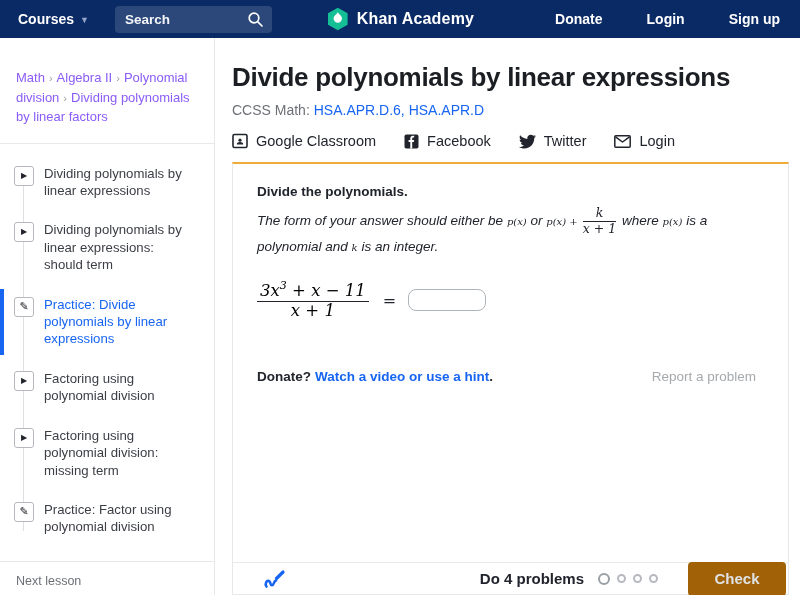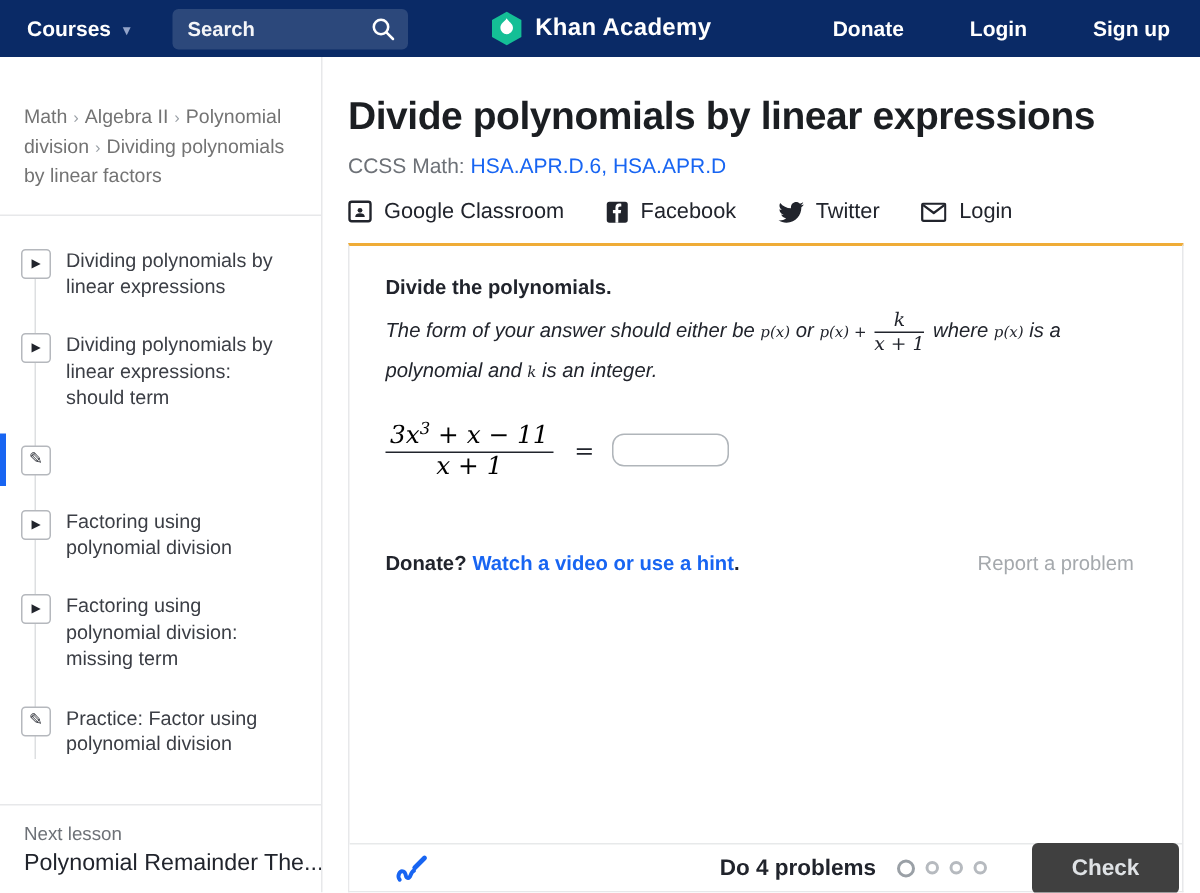--- a/index.html
+++ b/index.html
@@ -25,21 +25,21 @@
   .nav-right { margin-left:auto; margin-right:20px; display:flex; gap:30px; }
   .nav-link { color:#fff; font-size:14px; font-weight:600; text-decoration:none; cursor:pointer;padding-left:14px; }
 
   
   .layout { flex:1; display:flex; min-height:0; }
 
   
   .sidebar { width:215px; flex-shrink:0; border-right:1px solid #e7e8ea; display:flex;
              flex-direction:column; overflow:hidden; }
   .breadcrumb { padding:30px 18px 16px 16px; font-size:13px; line-height:1.5; color:#7b8086; }
-  .crumb { color:#737373; text-decoration:none; cursor:pointer; }
+  .crumb { color:#8b5cf6; text-decoration:none; cursor:pointer; }
   .crumb-sep { color:#9aa0a6; font-size:11px; margin:0 4px; }
   .side-divider { border:none; border-top:1px solid #e7e8ea; }
   .lesson-list { list-style:none; position:relative; padding:10px 0 14px; flex:1; }
   .lesson-list::before { content:""; position:absolute; left:23px; top:24px; bottom:30px;
                          width:1px; background:#dddfe1; }
   .lesson-item { position:relative; display:flex; align-items:flex-start; gap:10px;
                  padding:11px 12px 11px 14px; cursor:pointer; }
   .lesson-item.active::after { content:""; position:absolute; left:0; top:4px; bottom:4px;
                                width:4px; background:#1865f2; }
   .icon-box { position:relative; width:20px; height:20px; border:1px solid #b5b8bd; border-radius:3px;
@@ -93,21 +93,21 @@
   
   .panel-footer { position:absolute; left:0; right:0; bottom:0; height:32px;
                   border-top:1px solid #e7e9ea; background:#fff; display:flex;
                   align-items:center; padding:0 2px 0 28px; }
   .scratchpad-btn { background:none; border:none; cursor:pointer; padding:0; display:flex; }
   .footer-right { margin-left:auto; display:flex; align-items:center; }
   .progress-label { font-size:15px; font-weight:700; color:#21242c; }
   .dots { display:flex; align-items:center; gap:7px; margin-left:14px; }
   .dot { width:9px; height:9px; border:2px solid #b6babf; border-radius:50%; }
   .dot.current { width:12px; height:12px; border-color:#9aa0a6; }
-  .check-btn { margin-left:30px; width:98px; height:34px; background:#404040; border:none;
+  .check-btn { margin-left:30px; width:98px; height:34px; background:#a16207; border:none;
                border-radius:4px; color:#dfe2e5; font-family:inherit; font-size:15px;
                font-weight:700; cursor:default; }
 </style>
 </head>
 <body>
 
 <div class="page">
 
   <header class="navbar">
     <button class="courses-btn">
@@ -154,20 +154,21 @@
           <li class="lesson-item">
             <span class="icon-box">
               <span class="icon-glyph">▶</span>
             </span>
             <span class="lesson-label">Dividing polynomials by linear expressions: should term</span>
           </li>
           <li class="lesson-item active">
             <span class="icon-box">
               <span class="icon-glyph pencil">✎</span>
             </span>
+            <span class="lesson-label">Practice: Divide polynomials by linear expressions</span>
           </li>
           <li class="lesson-item">
             <span class="icon-box">
               <span class="icon-glyph">▶</span>
             </span>
             <span class="lesson-label">Factoring using polynomial division</span>
           </li>
           <li class="lesson-item">
             <span class="icon-box">
               <span class="icon-glyph">▶</span>

